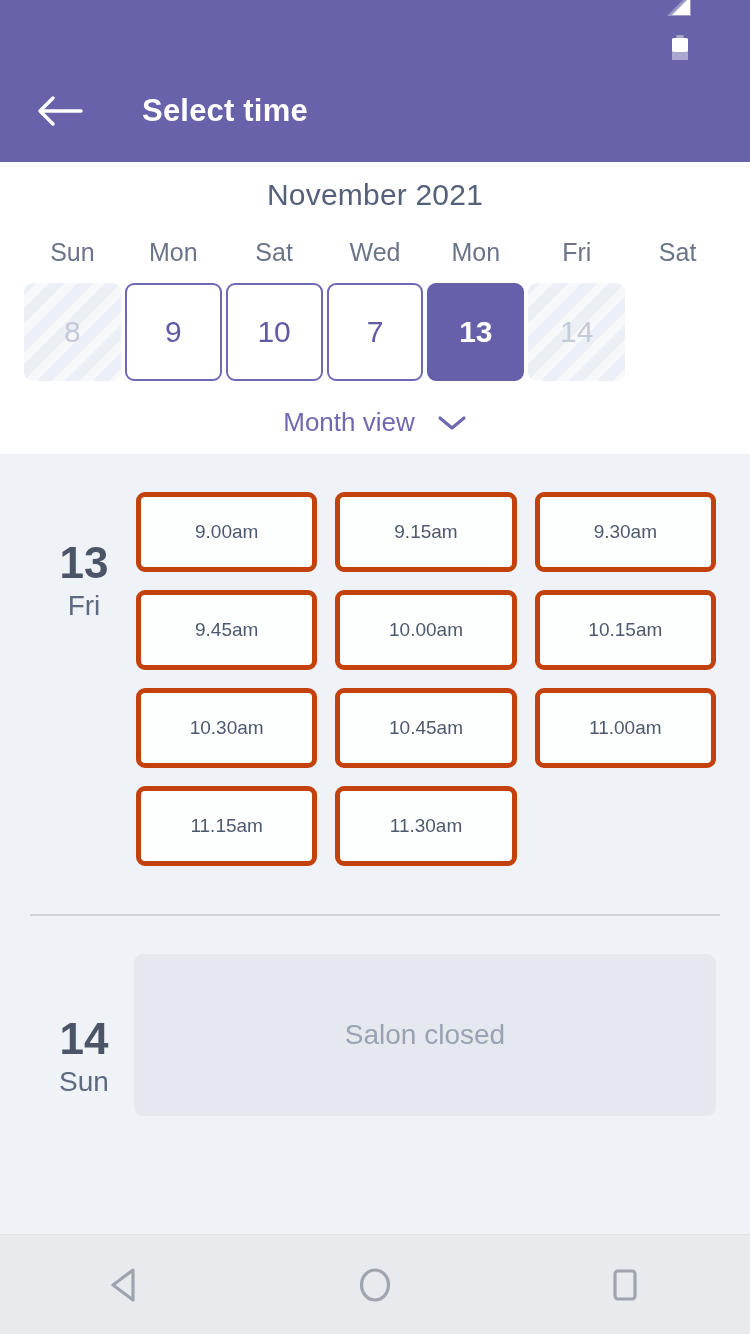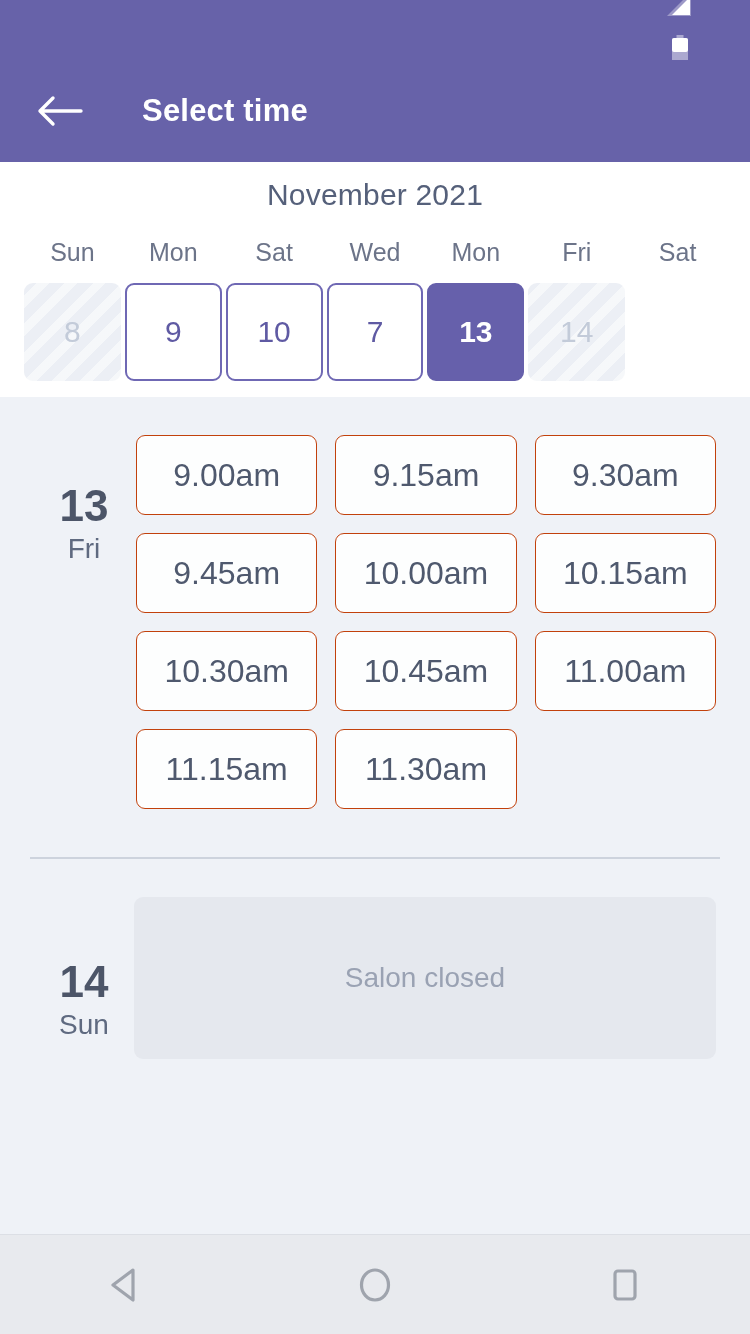--- a/index.html
+++ b/index.html
@@ -184,26 +184,26 @@
   .slots-grid {
     flex: 1 1 auto;
     display: grid;
     grid-template-columns: repeat(3, 1fr);
     gap: 18px 18px;
     padding-left: 2px;
   }
   .slot {
     height: 80px;
     background: #fdfefe;
-    border: 1px solid #c2410c;
+    border: 5px solid #c2410c;
     border-radius: 9px;
     display: flex;
     align-items: center;
     justify-content: center;
-    font-size: 32px;
+    font-size: 19px;
     color: #4f596e;
     cursor: pointer;
   }
 
   .divider {
     height: 2px;
     background: #cdd3dd;
     margin: 48px 30px 0 30px;
   }
 
@@ -290,20 +290,26 @@
 
     <div class="cal-days">
       <div class="day-cell disabled">8</div>
       <div class="day-cell available">9</div>
       <div class="day-cell available">10</div>
       <div class="day-cell available">7</div>
       <div class="day-cell selected">13</div>
       <div class="day-cell disabled">14</div>
     </div>
 
+    <div class="month-view-row">
+      <span class="month-view-label">Month view</span>
+      <svg width="30" height="18" viewBox="0 0 30 18">
+        <path d="M3 4 L15 14 L27 4" fill="none" stroke="#6f6ab0" stroke-width="3.2" stroke-linecap="round" stroke-linejoin="round"></path>
+      </svg>
+    </div>
   </div>
 
   <div class="content">
 
     <div class="day-section">
       <div class="day-label">
         <div class="num">13</div>
         <div class="dow">Fri</div>
       </div>
       <div class="slots-grid">

